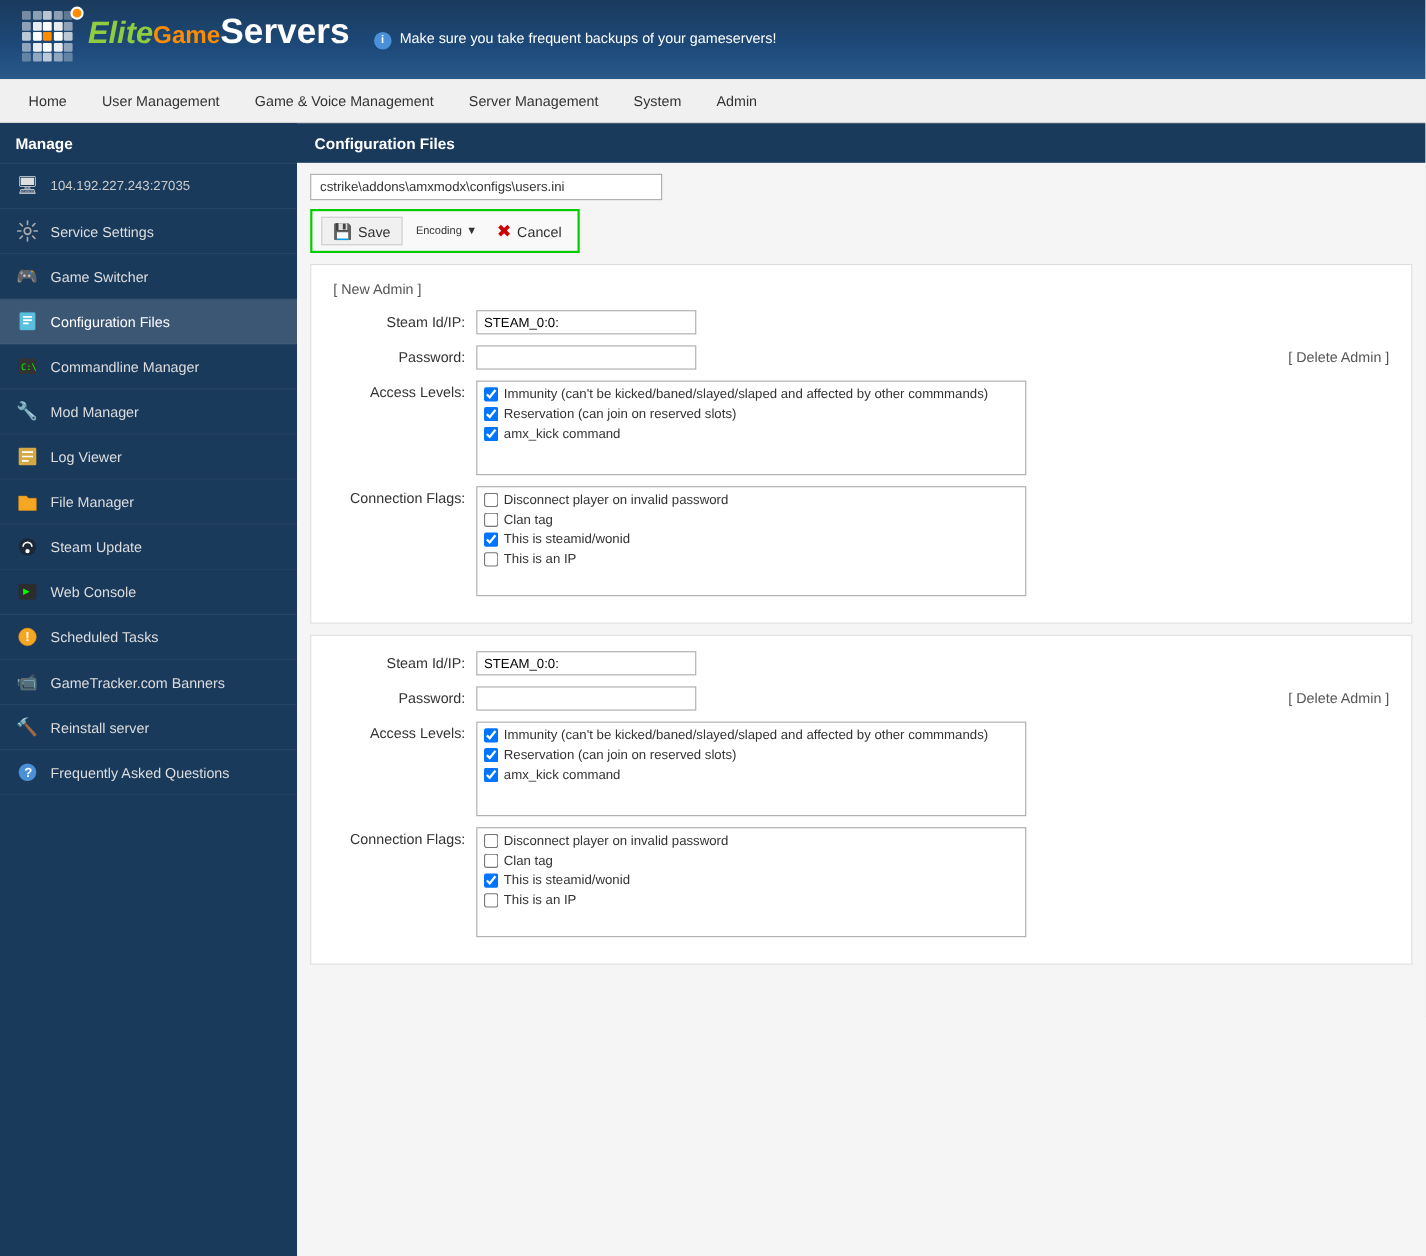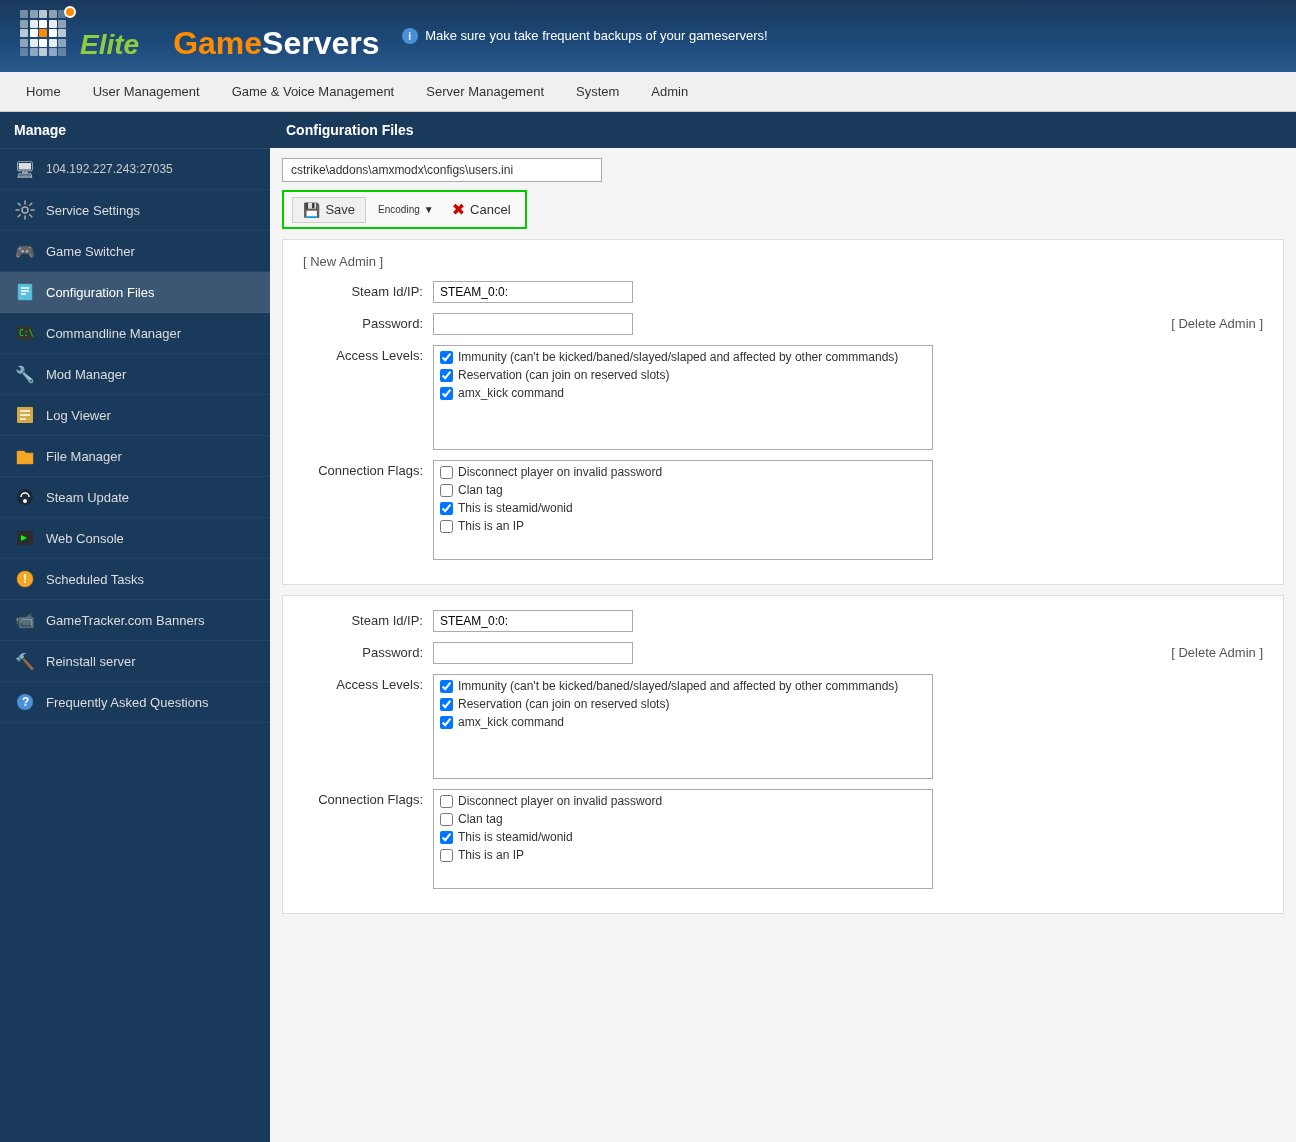--- a/index.html
+++ b/index.html
@@ -9,26 +9,26 @@
     .header {
       background: linear-gradient(180deg, #1a3a5c 0%, #1d4a7a 60%, #2a5a8a 100%);
       padding: 10px 20px;
       display: flex;
       align-items: center;
       gap: 12px;
       min-height: 65px;
     }
     .logo-area {
       display: flex;
-      align-items: flex-end;
+      align-items: flex-start;
       gap: 8px;
     }
     .site-title { display: flex; align-items: baseline; gap: 0; }
     .title-elite { color: #90cc40; font-size: 28px; font-weight: bold; font-style: italic; }
-    .title-game { color: #ff8c00; font-size: 32px; font-weight: bold; margin-left: 34px; }
+    .title-game { color: #ff8c00; font-size: 22px; font-weight: bold; }
     .title-servers { color: #ffffff; font-size: 32px; font-weight: bold; }
     .header-notice {
       color: #ffffff;
       font-size: 13px;
       margin-left: 10px;
     }
     .info-icon {
       display: inline-flex;
       align-items: center;
       justify-content: center;
@@ -207,21 +207,21 @@
     }
     .form-input {
       border: 1px solid #aaa;
       padding: 3px 6px;
       font-size: 12px;
       width: 200px;
     }
     .access-levels-container {
       border: 1px solid #aaa;
       width: 500px;
-      height: 105px;
+      height: 86px;
       overflow-y: scroll;
       padding: 4px 6px;
       background: white;
       position: relative;
     }
     .connection-flags-container {
       border: 1px solid #aaa;
       width: 500px;
       height: 100px;
       overflow-y: scroll;

